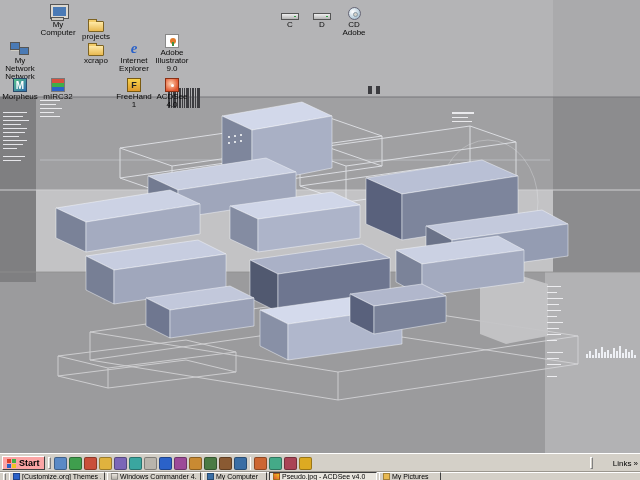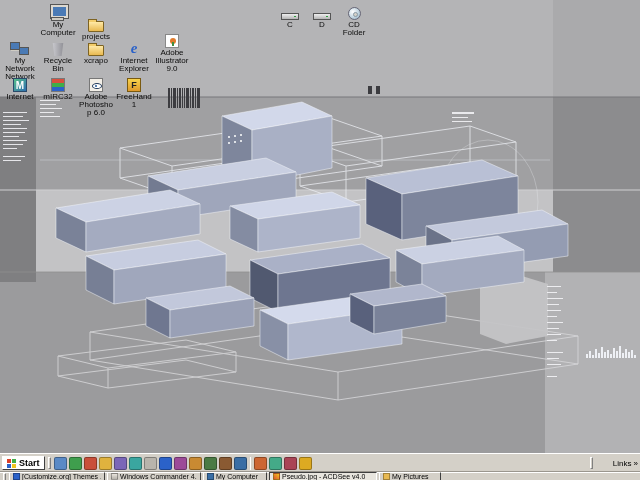--- a/index.html
+++ b/index.html
@@ -54,21 +54,21 @@
   .art-acd { width:14px; height:14px; background:radial-gradient(circle at 40% 40%,#ffd2b0,#e0552e 75%); border:1px solid #8a3014; }
   .art-acd::after { content:""; position:absolute; left:5px; top:5px; width:3px; height:3px; border-radius:50%; background:#fff; }
 
   .art-c4d { width:13px; height:13px; border-radius:50%; background:radial-gradient(circle at 35% 30%,#cfe3ff,#3f6fc0 60%,#1c3a78); border:1px solid #14305e; }
 
   
   .taskbar { position:absolute; left:0; top:453px; width:640px; height:27px; background:#d4d0c8; border-top:1px solid #fff; }
   .tbrow1 { height:17px; display:flex; align-items:center; gap:2px; padding:1px 2px 0 2px; }
   .tbrow2 { height:10px; display:flex; align-items:center; gap:2px; padding:0 2px; border-top:1px solid #9a968e; box-shadow:inset 0 1px 0 #fff; }
 
-  .start { height:14px; display:flex; align-items:center; gap:3px; padding:0 4px; font-weight:bold; font-size:9px; font-family:"Liberation Sans",sans-serif; background:#ffffff; border:1px solid; border-color:#fff #404040 #404040 #fff; cursor:pointer; }
+  .start { height:14px; display:flex; align-items:center; gap:3px; padding:0 4px; font-weight:bold; font-size:9px; font-family:"Liberation Sans",sans-serif; background:#fca5a5; border:1px solid; border-color:#fff #404040 #404040 #fff; cursor:pointer; }
   .flag { display:grid; grid-template-columns:4px 4px; grid-template-rows:4px 4px; gap:1px; }
   .flag i { display:block; }
   .flag i:nth-child(1){ background:#d93f2a; } .flag i:nth-child(2){ background:#3fae49; }
   .flag i:nth-child(3){ background:#2b62c9; } .flag i:nth-child(4){ background:#f0c420; }
 
   .grip { width:3px; height:12px; border:1px solid; border-color:#fff #808080 #808080 #fff; margin:0 1px; }
   .ql { width:13px; height:13px; border:1px solid rgba(0,0,0,.3); border-radius:2px; display:inline-block; }
   .sep { width:1px; height:13px; background:#808080; border-right:1px solid #fff; margin:0 1px; }
 
   .rgrp { margin-left:auto; display:flex; align-items:center; gap:19px; }
@@ -270,34 +270,28 @@
   <div class="dicon" style="left:304px;top:2px">
     <div class="iz">
         <i class="art art-drive"></i>
       </div>
     <div class="dlabel">D</div>
   </div>
   <div class="dicon" style="left:336px;top:2px">
     <div class="iz">
         <i class="art art-cd"></i>
       </div>
-    <div class="dlabel">CD Folder</div>
+    <div class="dlabel">CD Adobe</div>
   </div>
   <div class="dicon" style="left:2px;top:38px">
     <div class="iz">
         <i class="art art-network"></i>
       </div>
     <div class="dlabel">My Network Network</div>
   </div>
-  <div class="dicon" style="left:40px;top:38px">
-    <div class="iz">
-        <i class="art art-recycle"></i>
-      </div>
-    <div class="dlabel">Recycle Bin</div>
-  </div>
   <div class="dicon" style="left:78px;top:38px">
     <div class="iz">
         <i class="art art-folder"></i>
       </div>
     <div class="dlabel">xcrapo</div>
   </div>
   <div class="dicon" style="left:116px;top:38px">
     <div class="iz">
         <i class="art art-ie">e</i>
       </div>
@@ -306,39 +300,39 @@
   <div class="dicon" style="left:154px;top:30px">
     <div class="iz">
         <i class="art art-ai"></i>
       </div>
     <div class="dlabel">Adobe Illustrator 9.0</div>
   </div>
   <div class="dicon" style="left:2px;top:74px">
     <div class="iz">
         <i class="art art-morpheus">M</i>
       </div>
-    <div class="dlabel">Internet</div>
+    <div class="dlabel">Morpheus</div>
   </div>
   <div class="dicon" style="left:40px;top:74px">
     <div class="iz">
         <i class="art art-mirc"></i>
       </div>
     <div class="dlabel">mIRC32</div>
   </div>
-  <div class="dicon" style="left:78px;top:74px">
-    <div class="iz">
-        <i class="art art-ps"></i>
-      </div>
-    <div class="dlabel">Adobe Photoshop 6.0</div>
-  </div>
   <div class="dicon" style="left:116px;top:74px">
     <div class="iz">
         <i class="art art-fh">F</i>
       </div>
     <div class="dlabel">FreeHand 1</div>
+  </div>
+  <div class="dicon" style="left:154px;top:74px">
+    <div class="iz">
+        <i class="art art-acd"></i>
+      </div>
+    <div class="dlabel">ACDSee 4.0</div>
   </div>
 </div>
 
 <div class="taskbar">
   <div class="tbrow1">
     <button class="start">
       <span class="flag">
           <i></i>
           <i></i>
           <i></i>

